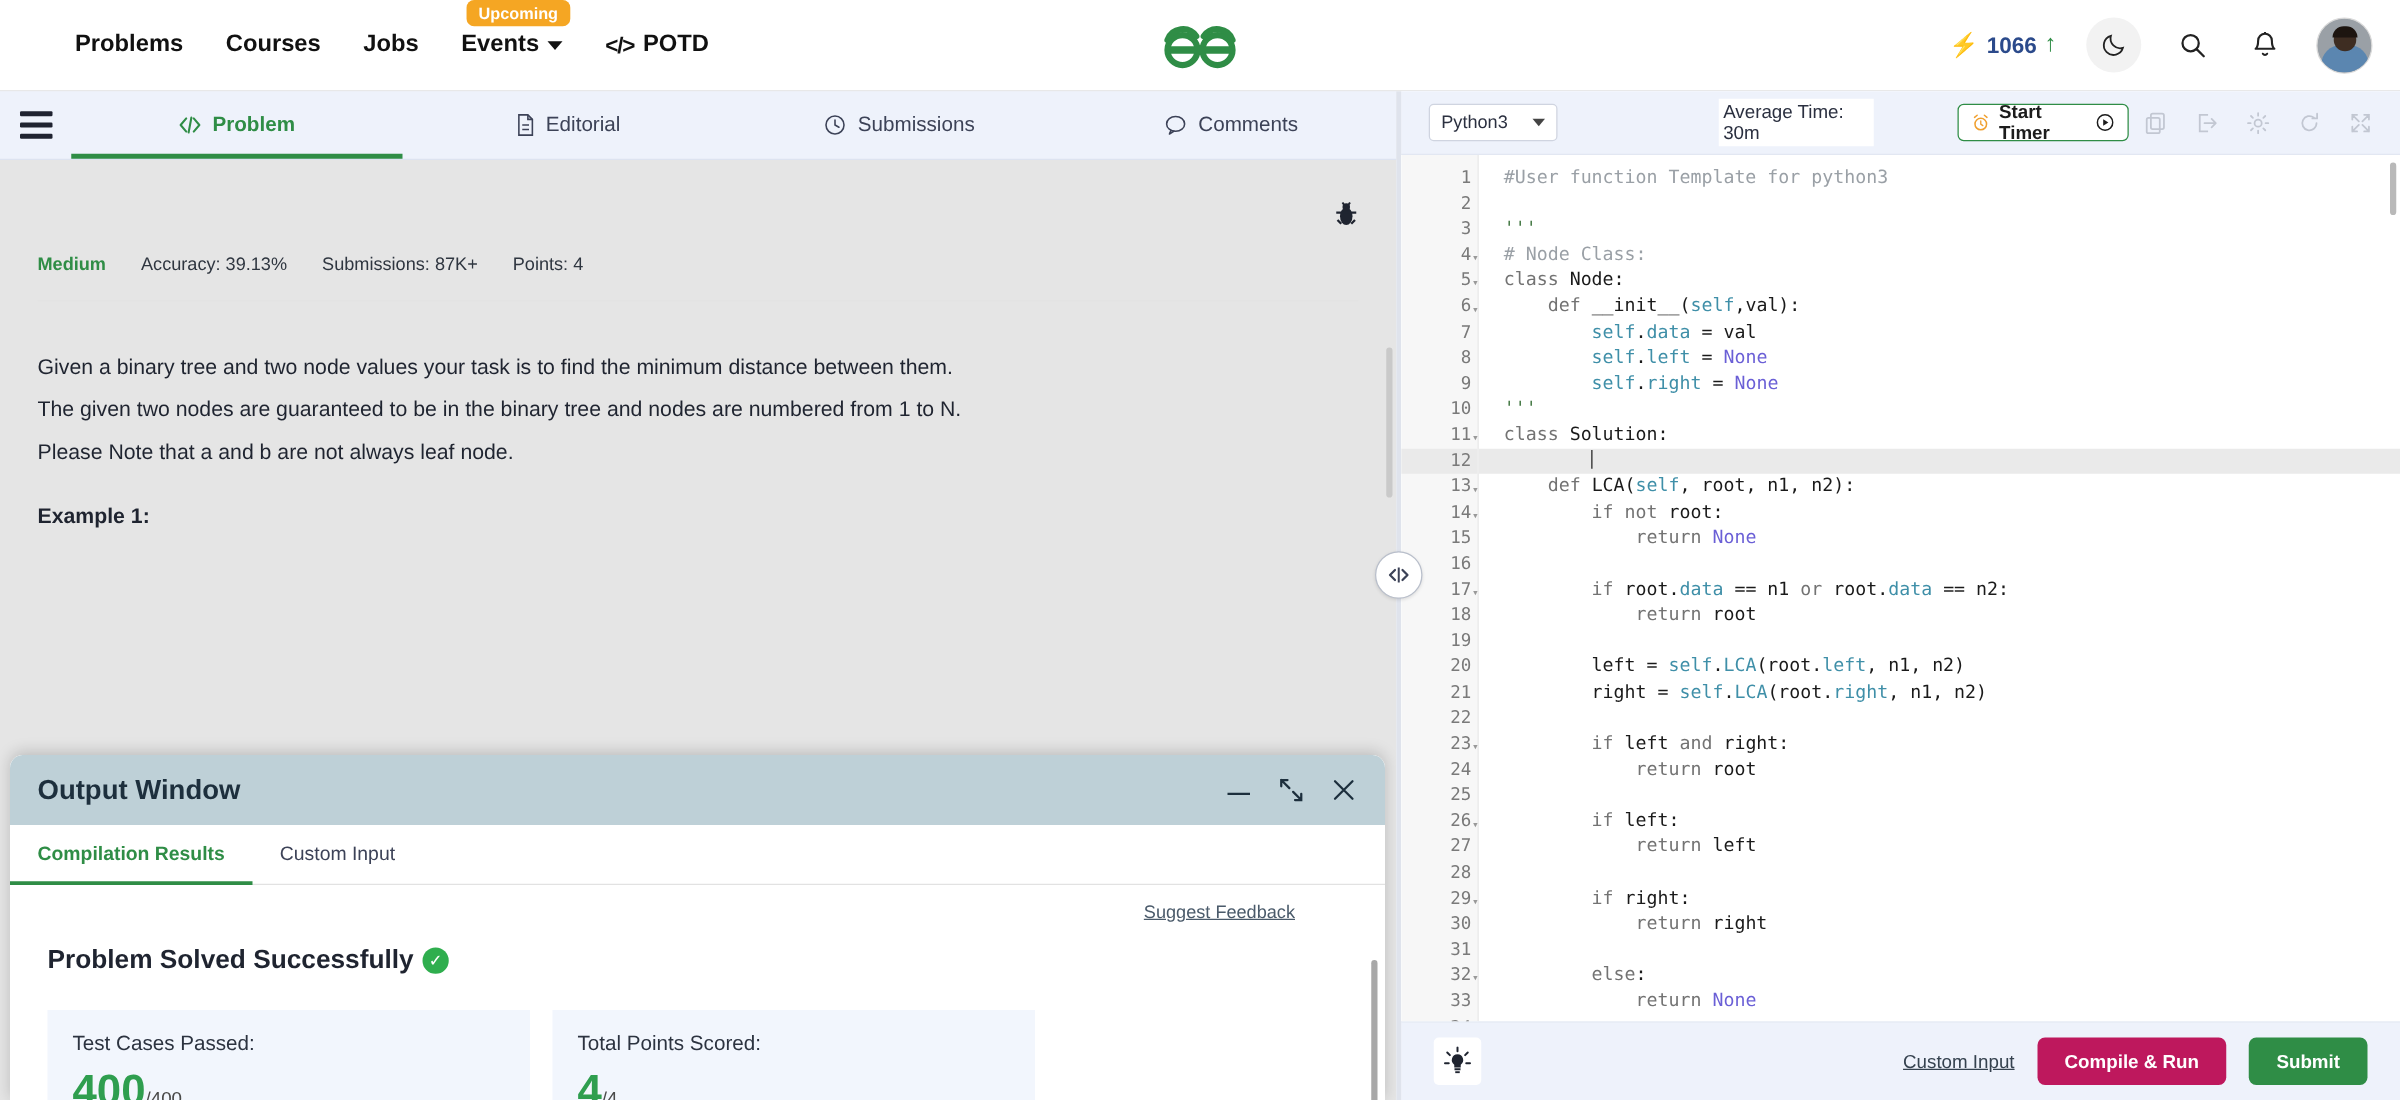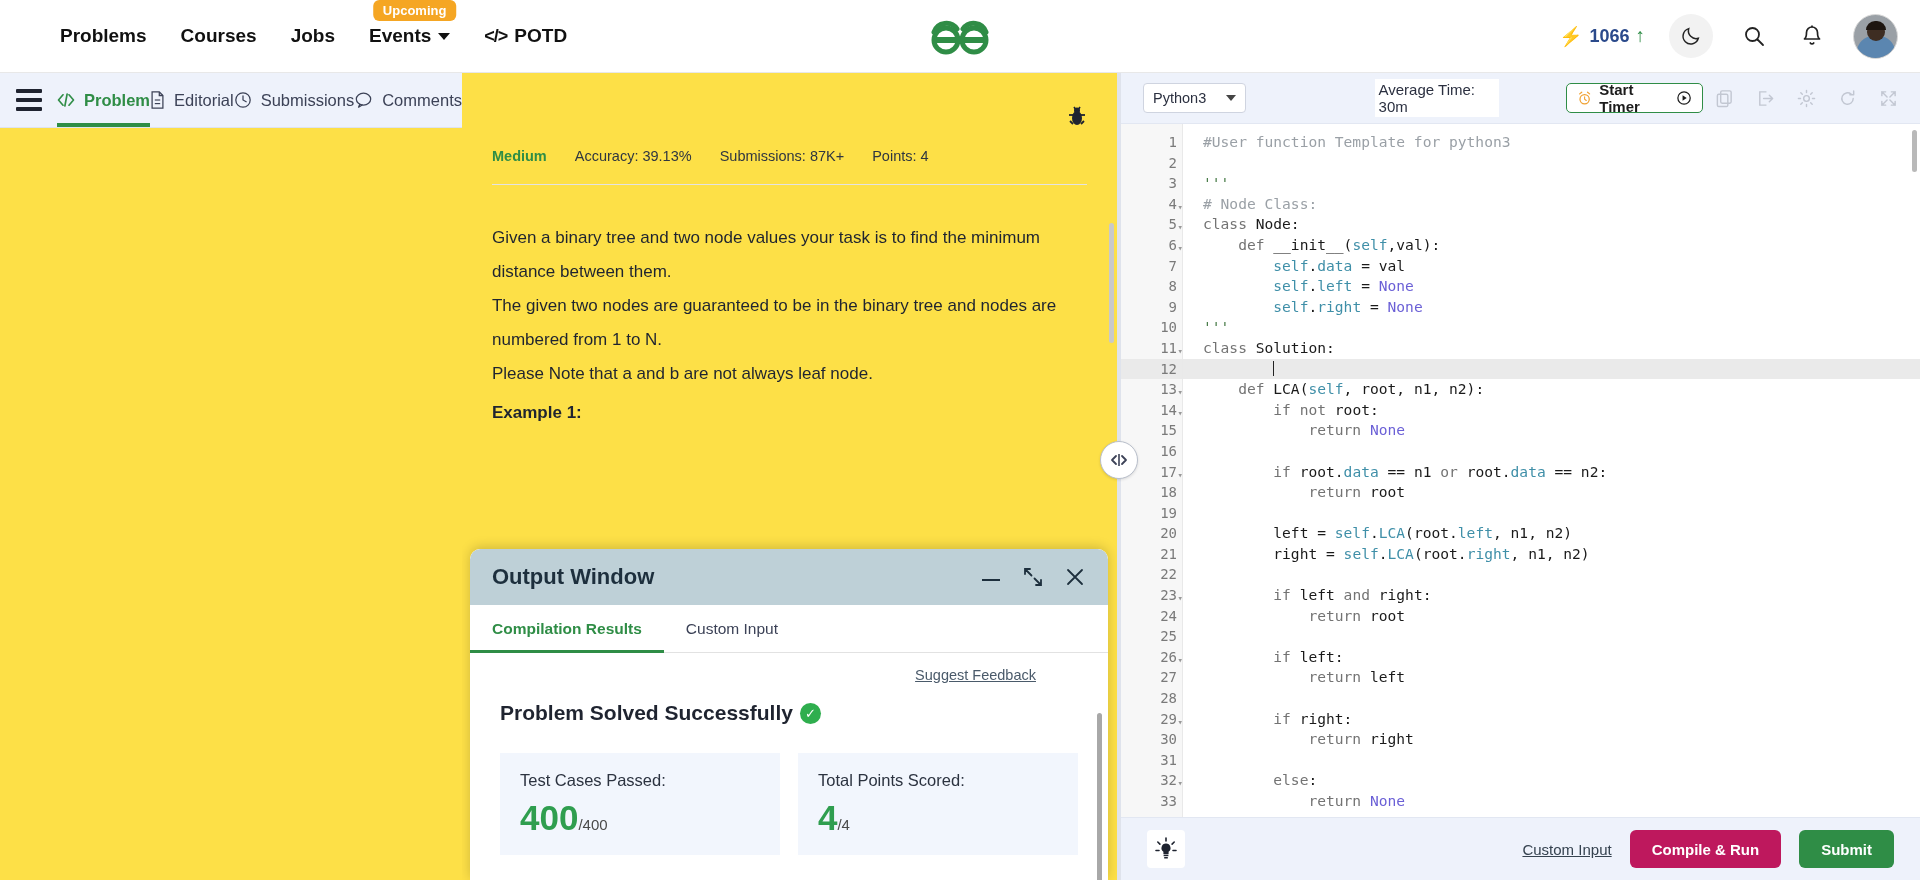--- a/index.html
+++ b/index.html
@@ -64,21 +64,21 @@
     width: 45px; height: 45px; border-radius: 50%;
     background: #9aa0a6; overflow: hidden; position: relative; cursor: pointer;
     border: 1px solid #d9d9d9;
   }
   .avatar .head { position:absolute; width:18px; height:18px; border-radius:50%; background:#3e2d22; left:13px; top:8px; }
   .avatar .hair { position:absolute; width:20px; height:9px; border-radius:10px 10px 0 0; background:#1d1510; left:12px; top:6px; }
   .avatar .body { position:absolute; width:38px; height:22px; border-radius:16px 16px 0 0; background:#5b86b0; left:3px; bottom:0; }
 
   
   .main { flex: 1; display: flex; min-height: 0; position: relative; }
-  .left-pane { width: 1117px; display: flex; flex-direction: row; min-height: 0; position: relative; background: #fde047; }
+  .left-pane { width: 1117px; display: flex; flex-direction: column; min-height: 0; position: relative; background: #e5e5e5; }
   .divider { width: 4px; background: #dfe3ec; position: relative; }
   .split-handle {
     position: absolute; left: -17px; top: 368px;
     width: 38px; height: 38px; border-radius: 50%;
     background: #fff; border: 1px solid #b9bfcb;
     display: flex; align-items: center; justify-content: center;
     font-size: 13px; color: #4b5563; cursor: col-resize; z-index: 20;
     box-shadow: 0 1px 3px rgba(0,0,0,.12);
   }
   .right-pane { flex: 1; display: flex; flex-direction: column; min-height: 0; background: #fff; }
@@ -106,21 +106,21 @@
   .prob-title {
     font-size: 24px; font-weight: bold; color: #1b1b1b; line-height: 1.25; max-width: 700px;
   }
   .bookmark-ic { margin-left: 4px; display: inline-block; vertical-align: -2px; }
   .bug-ic { margin-left: auto; cursor: pointer; padding-top: 4px; }
   .meta-row { display: flex; align-items: center; gap: 28px; margin-top: 17px; font-size: 14.5px; color: #2f3640; }
   .difficulty { color: #2f8d46; font-weight: 600; }
   .meta-sep { border-bottom: 1px solid #e3e3e3; margin-top: 20px; }
   .desc { margin-top: 36px; font-size: 17px; line-height: 2.0; color: #1f2430; }
   .desc p { margin-bottom: 0; }
-  .example-h { margin-top: 12px; font-size: 17px; font-weight: bold; color: #1f2430; }
+  .example-h { margin-top: 24px; font-size: 17px; font-weight: bold; color: #1f2430; }
 
   
   .output-window {
     position: absolute; left: 8px; right: 9px; bottom: 0; top: 476px;
     background: #fff; border-radius: 10px 10px 0 0;
     box-shadow: 0 -2px 12px rgba(0,0,0,.18);
     display: flex; flex-direction: column; overflow: hidden; z-index: 10;
   }
   .ow-header {
     height: 56px; min-height: 56px; background: #bed0d7;

